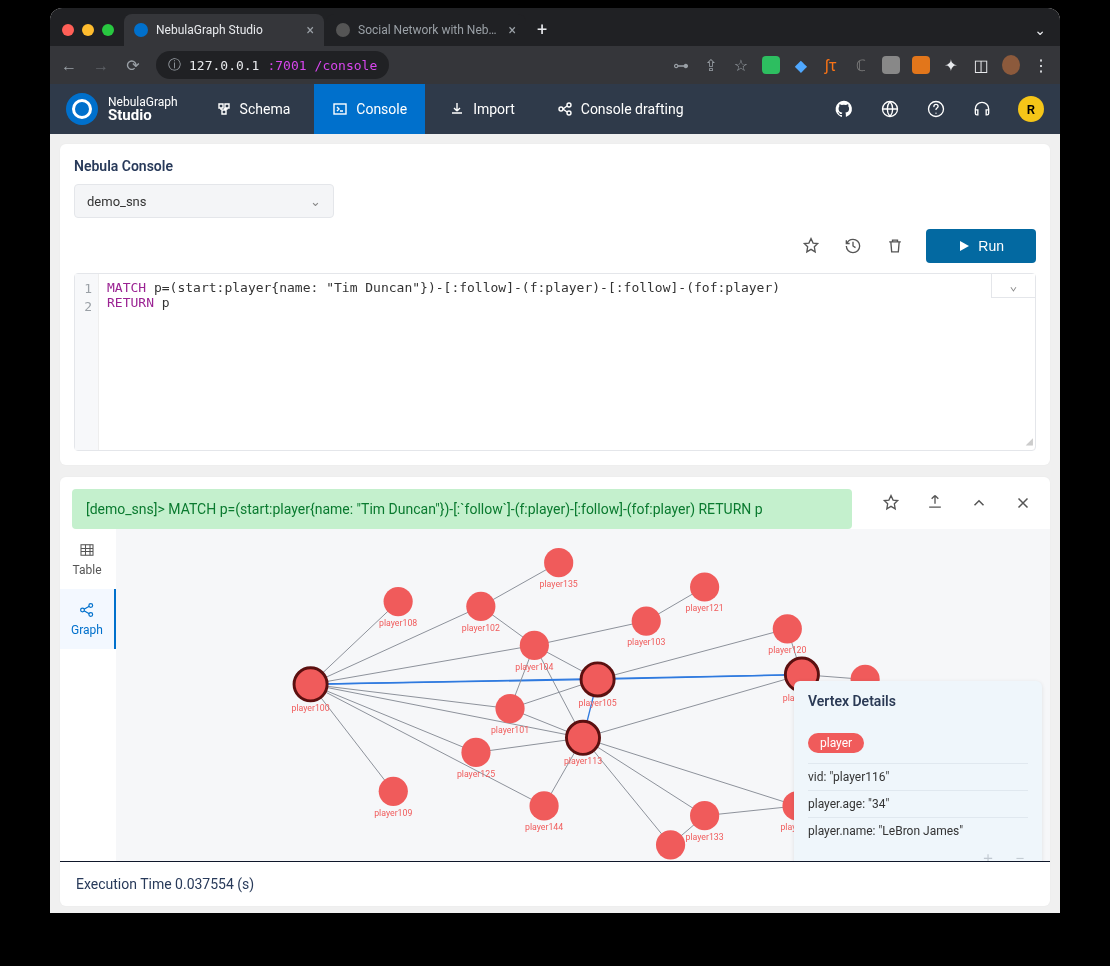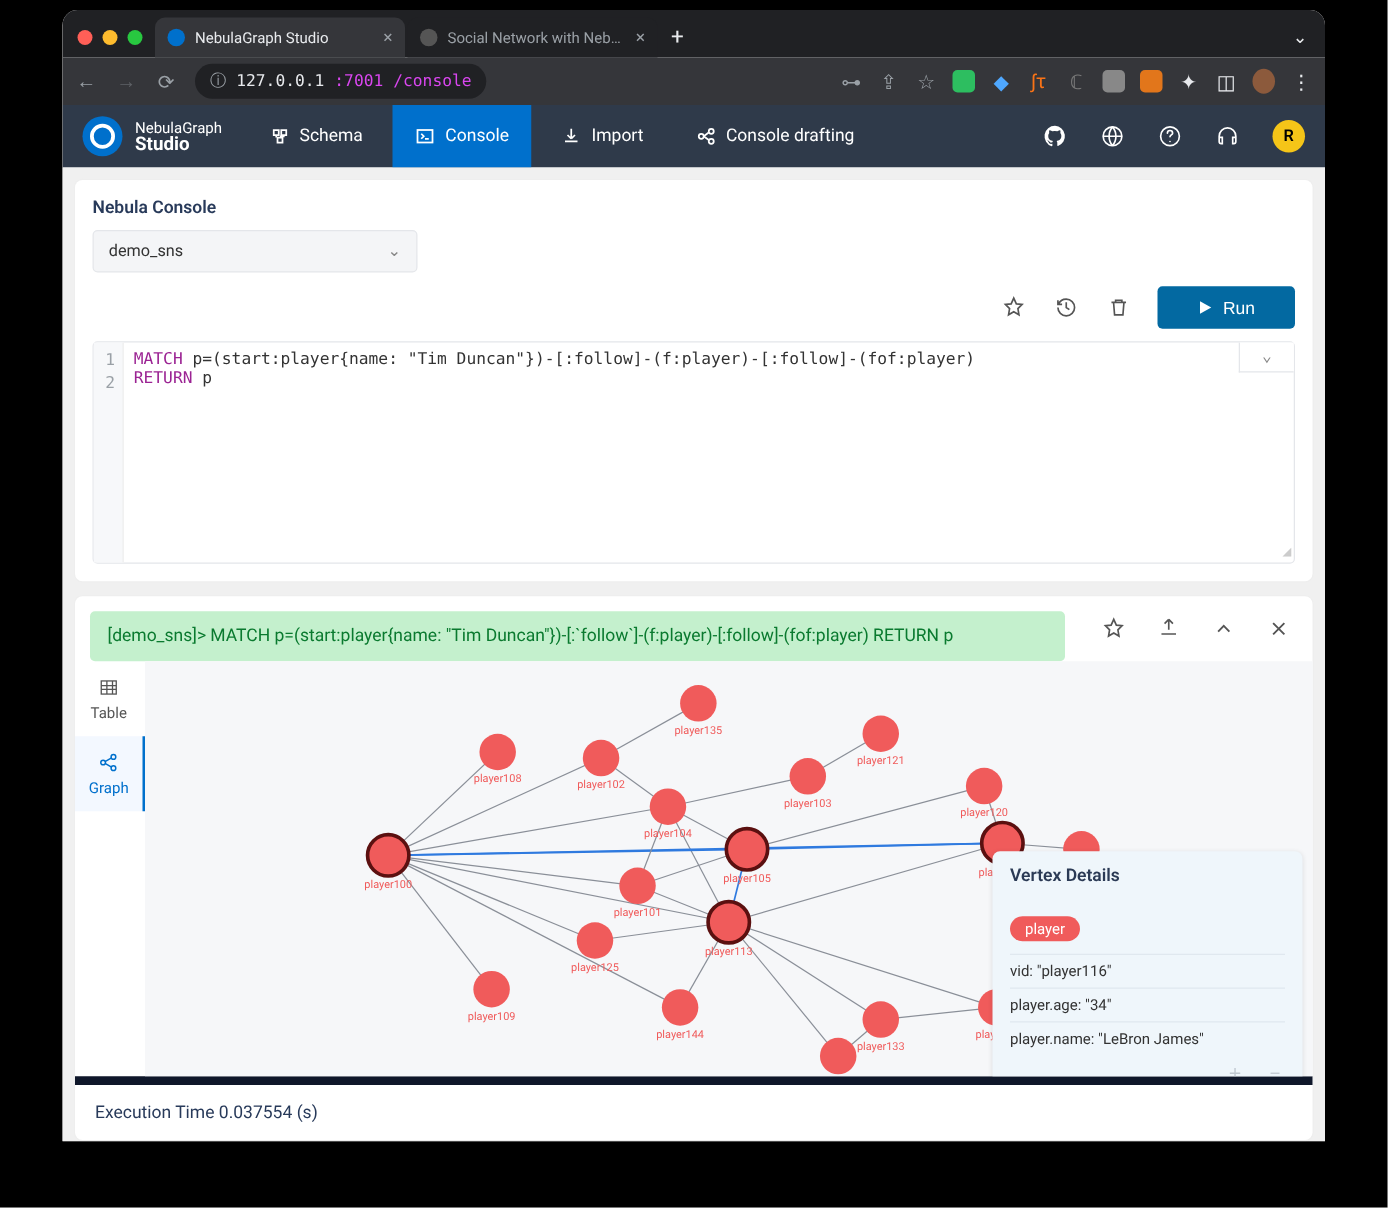--- a/index.html
+++ b/index.html
@@ -125,21 +125,21 @@
   }
   .result-actions { display:flex; gap:22px; align-items:center; padding:0 16px; color:#555; margin-left:auto; }
   .result-row { display:flex; align-items:center; margin-top:12px;text-align:center; }
   .result-body { display:flex; position:relative; }
   .side-tabs { width:56px; display:flex; flex-direction:column; }
   .side-tab { height:60px; display:flex; flex-direction:column; align-items:center; justify-content:center; gap:4px; font-size:12px; color:#555; cursor:pointer; border-right:2px solid transparent; }
   .side-tab.active { color:#0070cc; border-right:2px solid #0070cc; background:#f3f8ff; }
   .graph-area { flex:1; height:332px; background:#f6f7f9; position:relative; overflow:hidden; }
   .graph-svg { position:absolute; inset:0; }
   .node-label { font-size:9px; fill:#f05b5b; text-anchor:middle; }
-  .footer { padding:14px 16px; font-size:14px; color:#283a5a; border-top:7px solid #0f172a; }
+  .footer { padding:14px 16px; font-size:14px; color:#283a5a; border-top:1px solid #0f172a; }
   
   .vertex-panel {
     position:absolute; right:8px; top:152px;
     width:248px; background:#eff6fb; border-radius:6px;
     box-shadow:0 1px 4px rgba(0,0,0,0.1);
     padding:12px 14px 10px;
     font-size:12px; color:#333;
   }
   .vertex-panel h3 { font-size:14px; color:#2b3a55; margin-bottom:24px; font-weight:600; }
   .tag-pill { display:inline-block; background:#f05b5b; color:#fff; padding:3px 12px; border-radius:12px; font-size:12px; margin-bottom:10px; }

